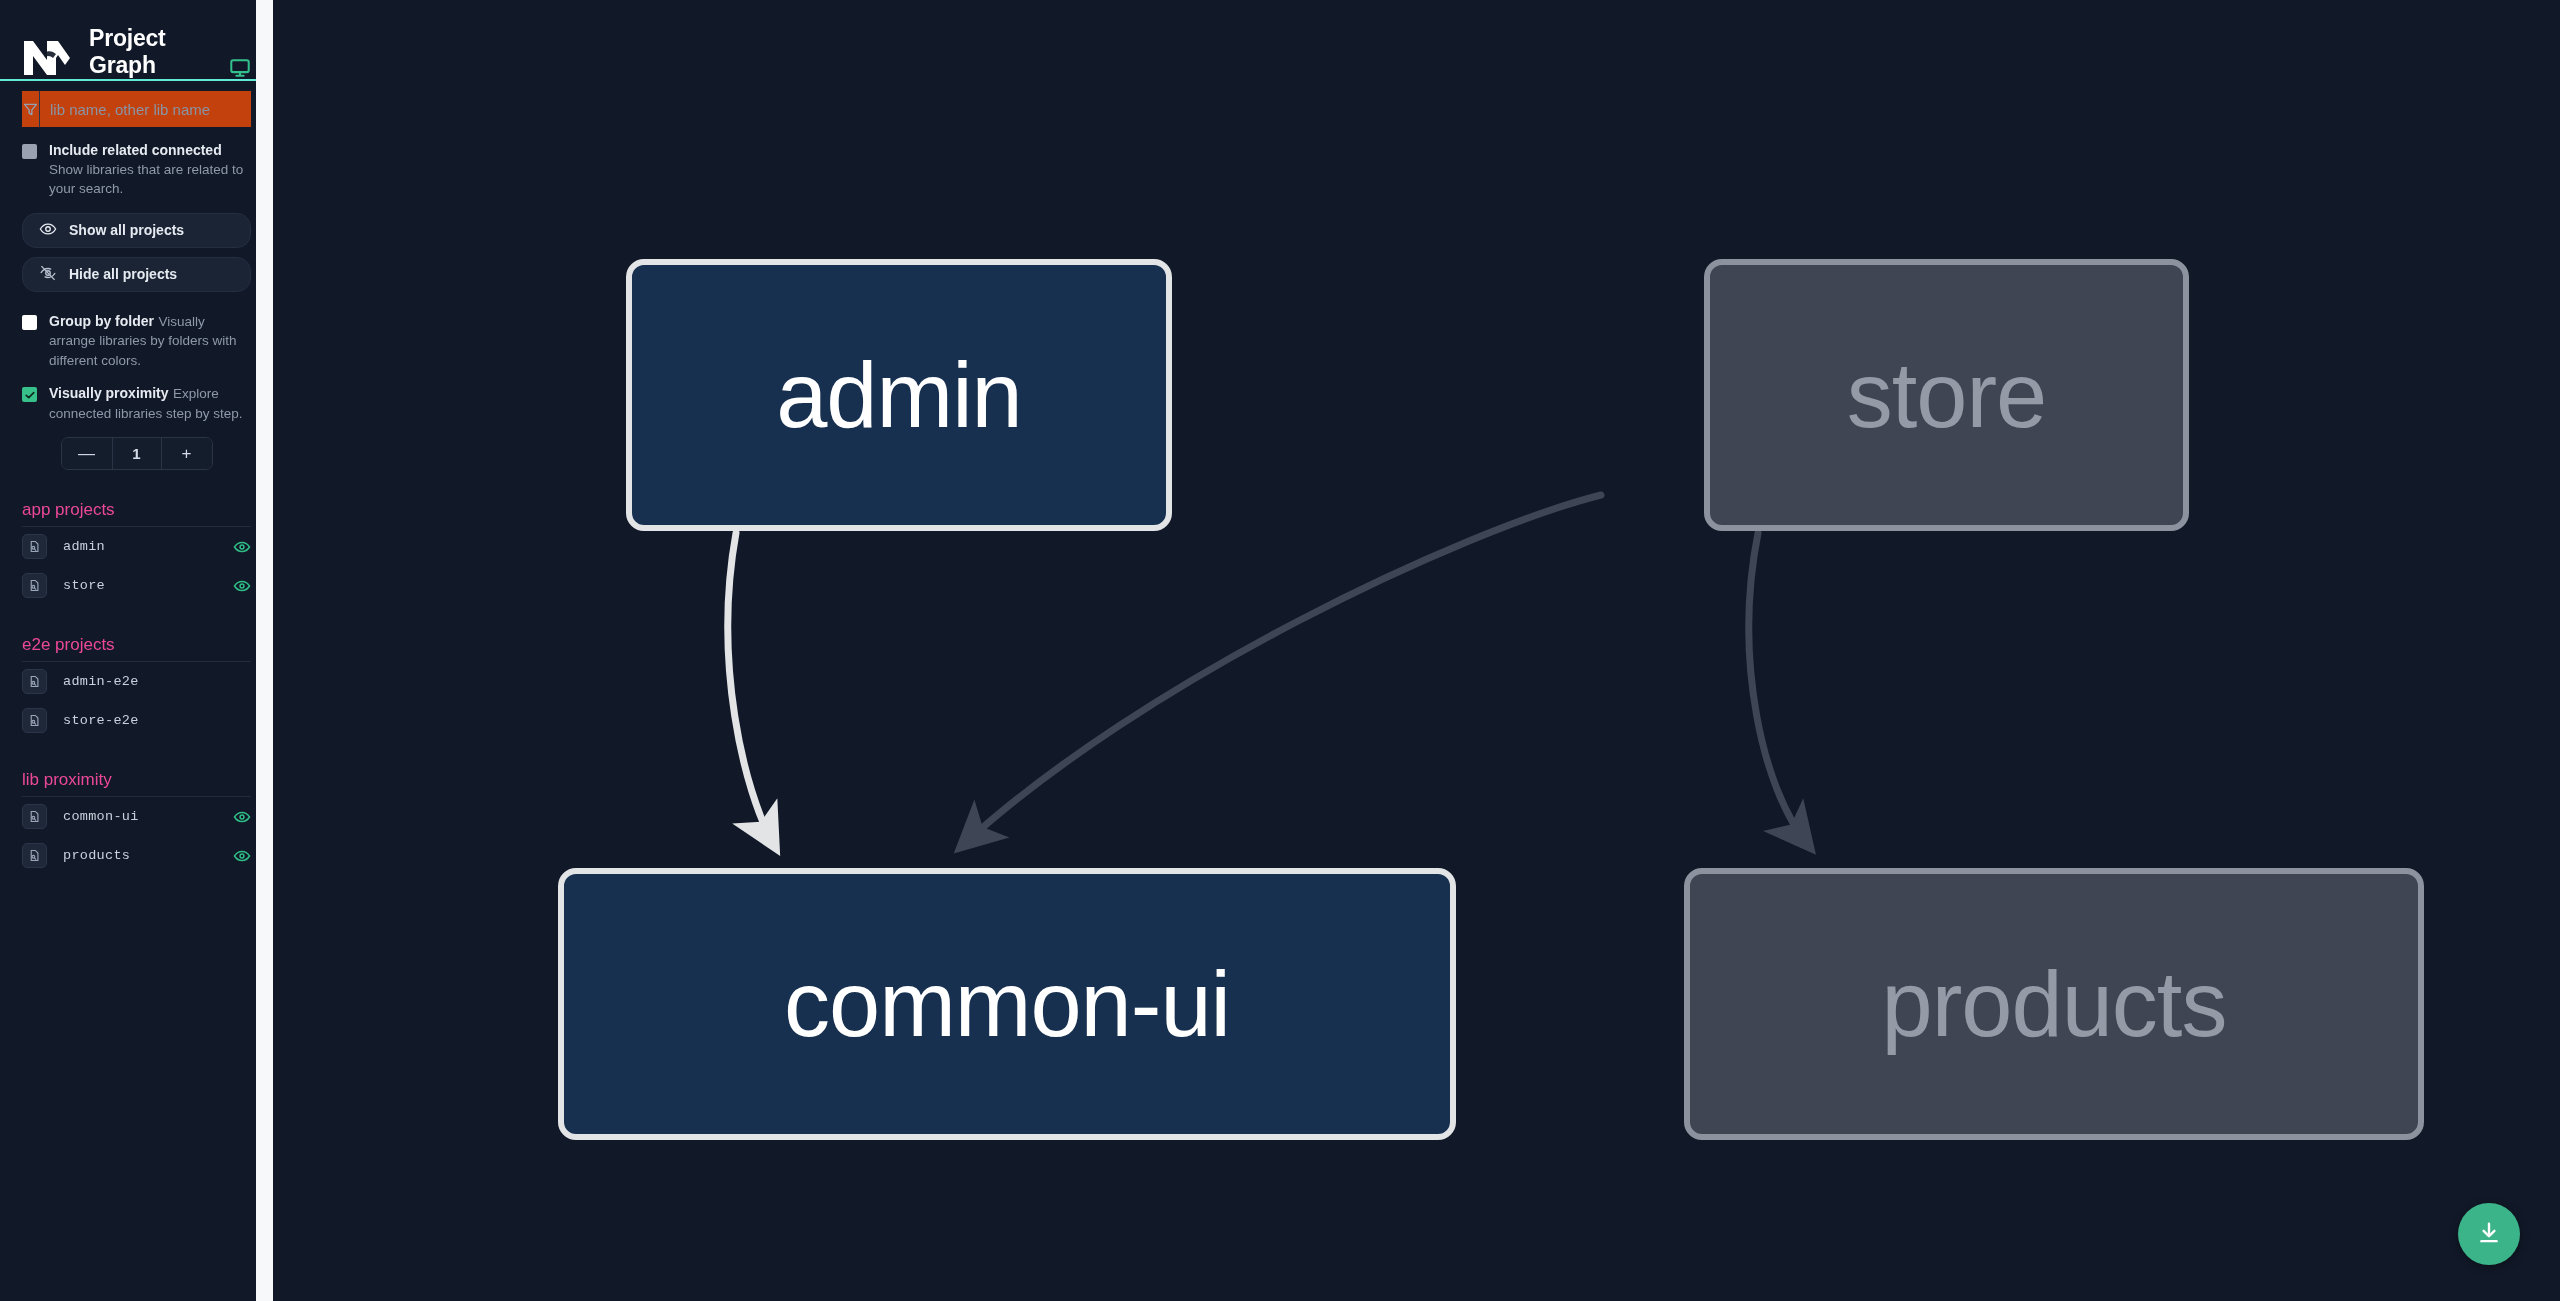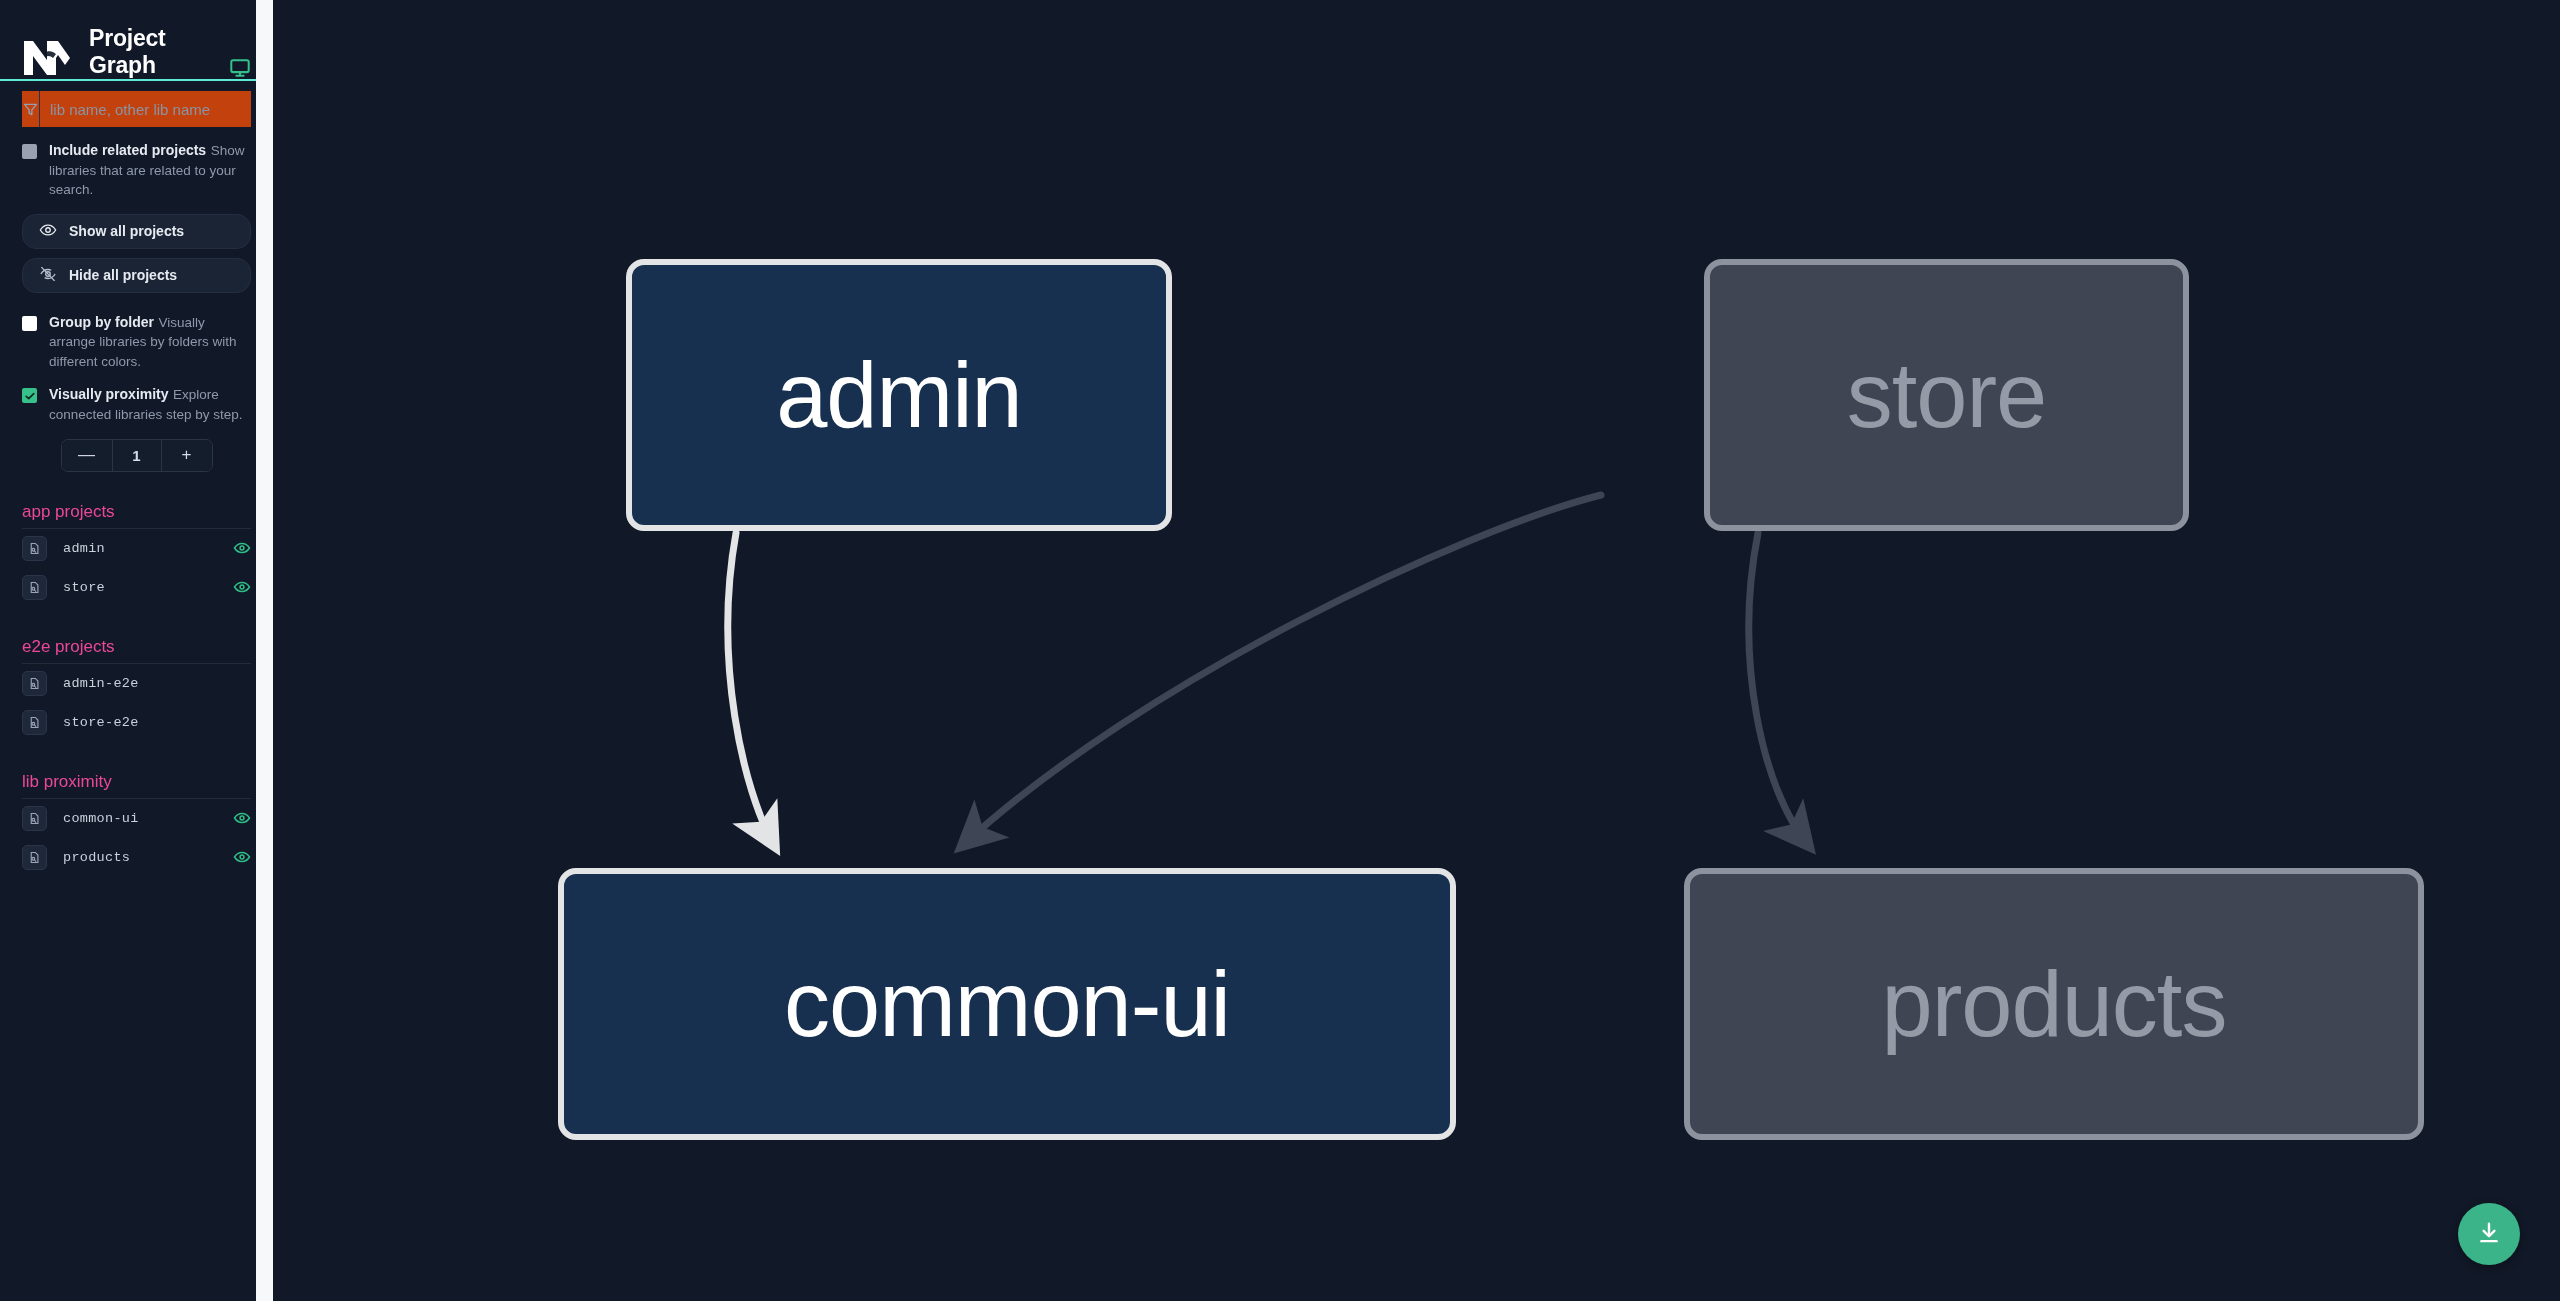--- a/index.html
+++ b/index.html
@@ -181,21 +181,21 @@
             <path d="M3 4h14l-5.4 6.4V16l-3.2-1.8v-3.8z"></path>
           </svg>
         </span>
         <input class="search-input" type="text" value="" placeholder="lib name, other lib name" style="">
       </div>
     </div>
 
     <div class="opt-row">
       <span class="checkbox"></span>
       <span class="opt-text">
-        <span class="opt-label">Include related projects</span>
+        <span class="opt-label">Include related connected</span>
         <span class="opt-desc">Show libraries that are related to your search.</span>
       </span>
     </div>
 
     <div class="btn-wrap">
       <button class="sb-btn">
         <span>
           <svg viewBox="0 0 24 24" width="18" height="18" fill="none" stroke="#e6eaf1" stroke-width="1.8" aria-hidden="true">
             <path d="M1.8 12S5.6 5.5 12 5.5 22.2 12 22.2 12 18.4 18.5 12 18.5 1.8 12 1.8 12z"></path>
             <circle cx="12" cy="12" r="3"></circle>

